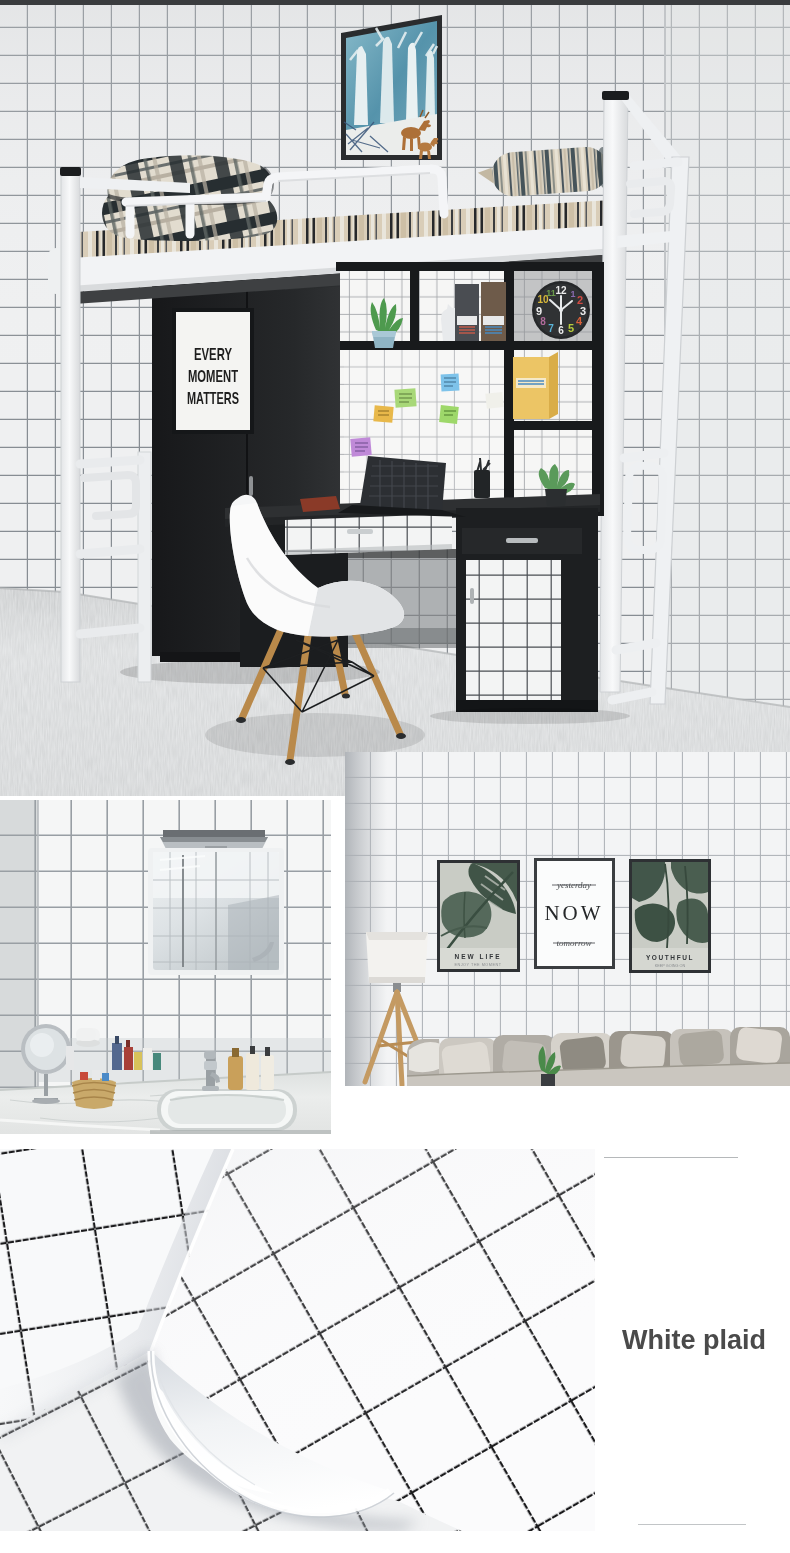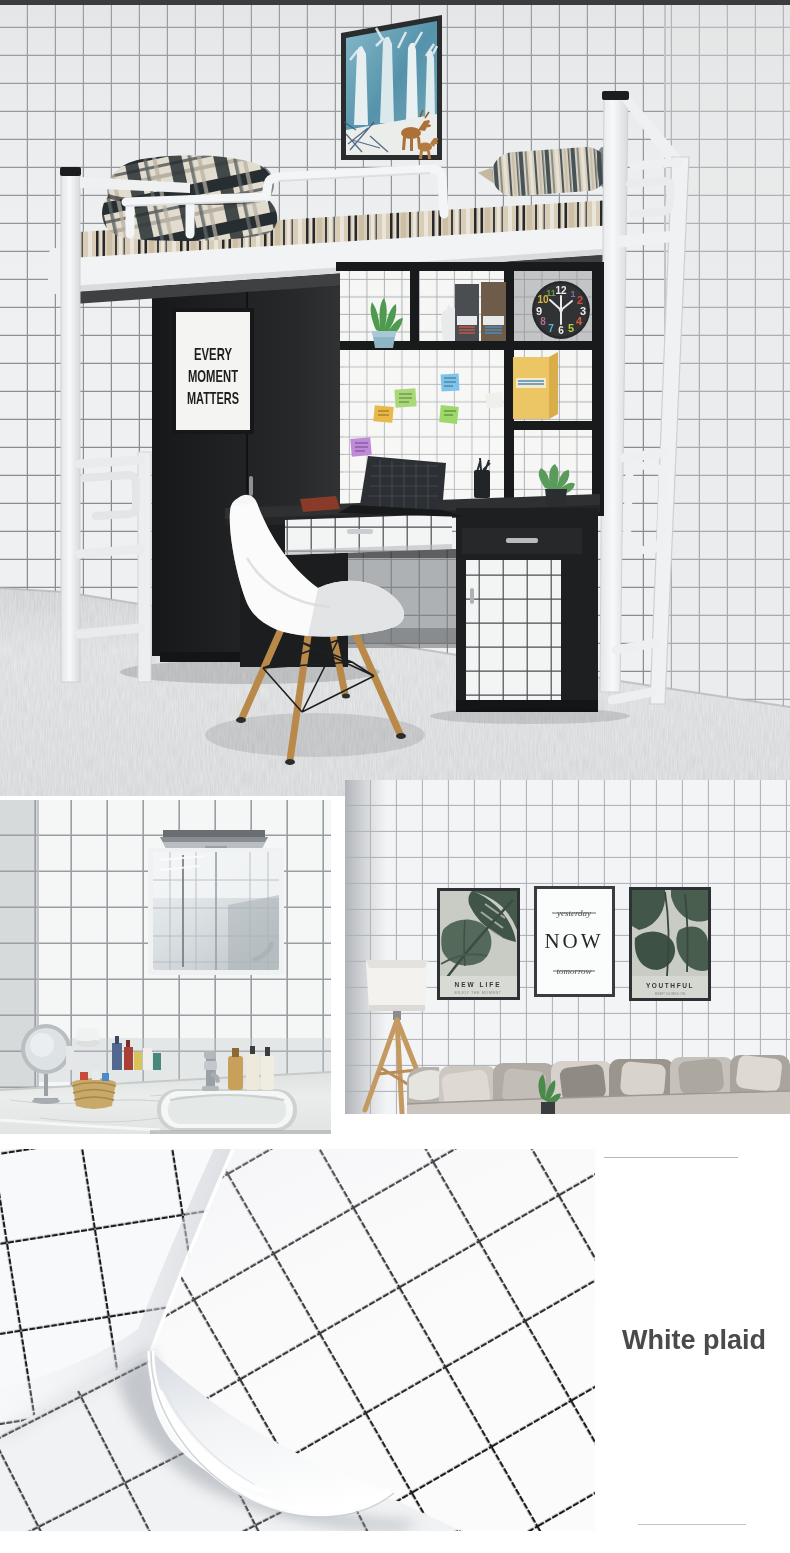--- a/index.html
+++ b/index.html
@@ -468,21 +468,21 @@
   <rect x="92" y="270" width="8" height="10" fill="#e8e9ea"></rect>
   <rect x="102" y="273" width="7" height="8" fill="#4a8ac8"></rect>
 </g>
 
 <path d="M0,320 Q80,326 160,330" stroke="#f6f7f6" stroke-width="3" fill="none" opacity="0.9"></path>
 
 <rect x="150" y="330" width="181" height="4" fill="#9aa0a0" opacity="0.5"></rect>
 </svg>
 </div>
 
-<div class="abs" style="left:345px;top:780px;width:445px;height:334px;">
+<div class="abs" style="left:345px;top:752px;width:445px;height:334px;">
 <svg width="445" height="334" viewBox="0 0 445 334" xmlns="http://www.w3.org/2000/svg">
 <defs>
   <pattern id="lgrid" width="26" height="26" patternUnits="userSpaceOnUse">
     <rect width="26" height="26" fill="#f3f4f5"></rect>
     <path d="M0 25.4 H26 M25.4 0 V26" stroke="#aaafb4" stroke-width="1" fill="none"></path>
   </pattern>
   <linearGradient id="lwallsh" x1="0" y1="0" x2="1" y2="0">
     <stop offset="0" stop-color="#a9adb2" stop-opacity="0.9"></stop>
     <stop offset="1" stop-color="#b9bdc1" stop-opacity="0"></stop>
   </linearGradient>

